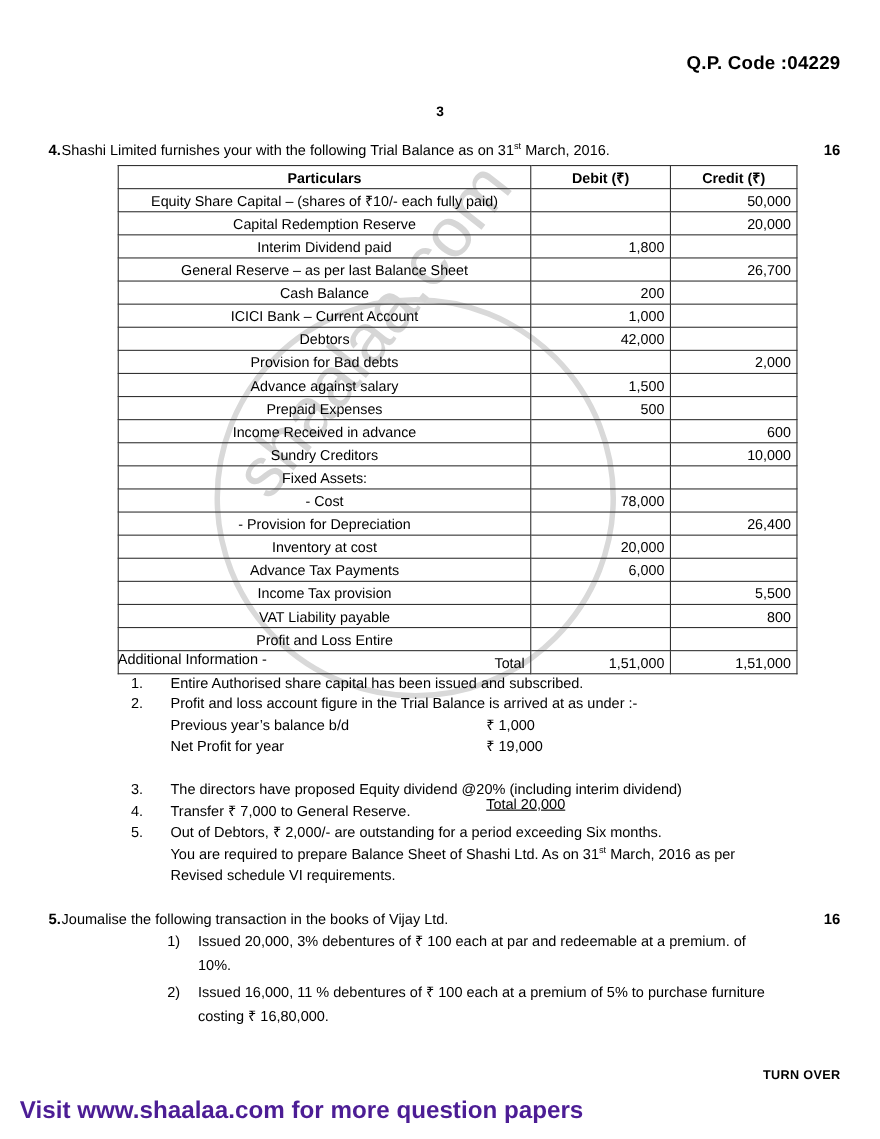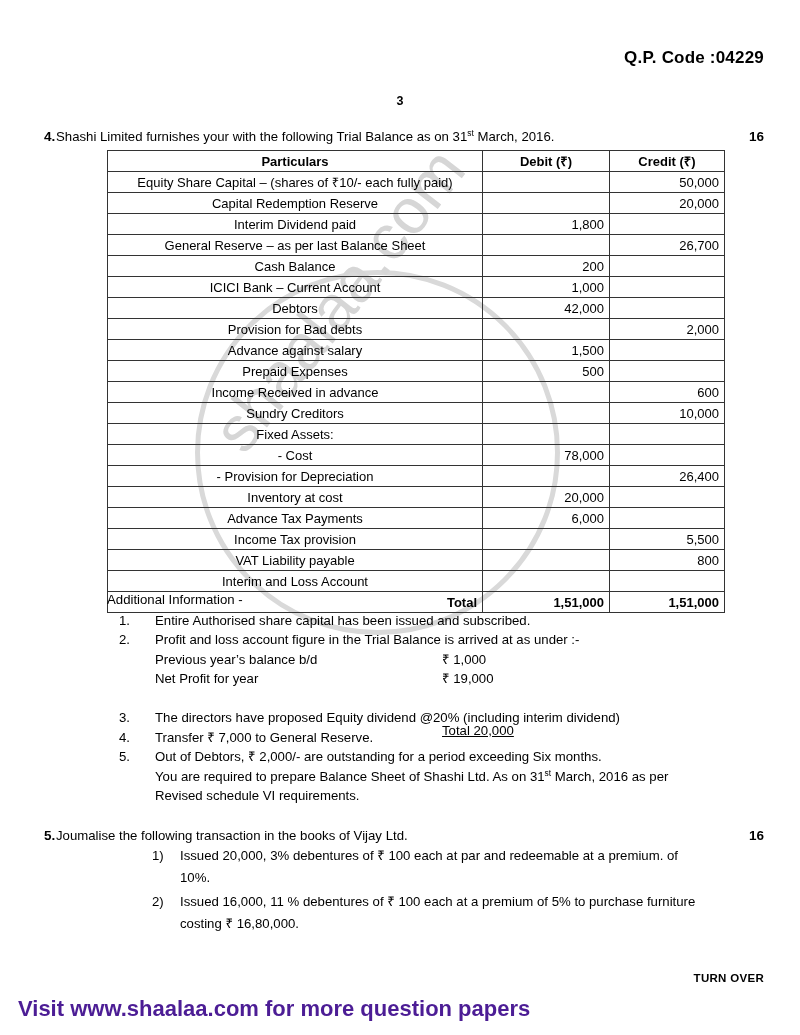--- a/index.html
+++ b/index.html
@@ -76,21 +76,21 @@
     vertical-align:middle;
     background:transparent;
   }
   table.tb th{font-weight:bold;text-align:center;font-size:13px;}
   col.c-part{width:375px;}
   col.c-deb{width:127px;}
   col.c-cred{width:115px;}
   td.num{text-align:right;padding-right:6px;margin-top:36px;}
   td.part{text-align:center;}
   td.sub{padding-left:30px;}
-  tr.total td{font-weight:bold;text-align:right;}
+  tr.total td{font-weight:normal;text-align:right;}
   td.total-label{text-align:right;font-weight:bold;padding-right:6px;}
 
   
   .addl{position:absolute;left:107px;top:590px;width:660px;font-size:13.2px;line-height:19.5px;}
   .addl-title{margin:0 0 1px 0;}
   .ai-item{position:relative;padding-left:48px;margin-bottom:0;}
   .ai-no{position:absolute;left:12px;top:0;}
   .ai-sub{position:relative;padding-left:48px;}
   .ai-amt{position:absolute;left:335px;top:0;white-space:nowrap;}
   .ai-total{position:absolute;left:335px;top:0;white-space:nowrap;text-decoration:underline;margin-top:32px;}
@@ -233,21 +233,21 @@
             <td class="part">Income Tax provision</td>
             <td class="num"></td>
             <td class="num">5,500</td>
           </tr>
           <tr>
             <td class="part">VAT Liability payable</td>
             <td class="num"></td>
             <td class="num">800</td>
           </tr>
           <tr>
-            <td class="part">Interim and Loss Account</td>
+            <td class="part">Profit and Loss Entire</td>
             <td class="num"></td>
             <td class="num"></td>
           </tr>
         </tbody>
       <tfoot>
         <tr class="total">
           <td class="total-label">Total</td>
           <td class="num">1,51,000</td>
           <td class="num">1,51,000</td>
         </tr>

